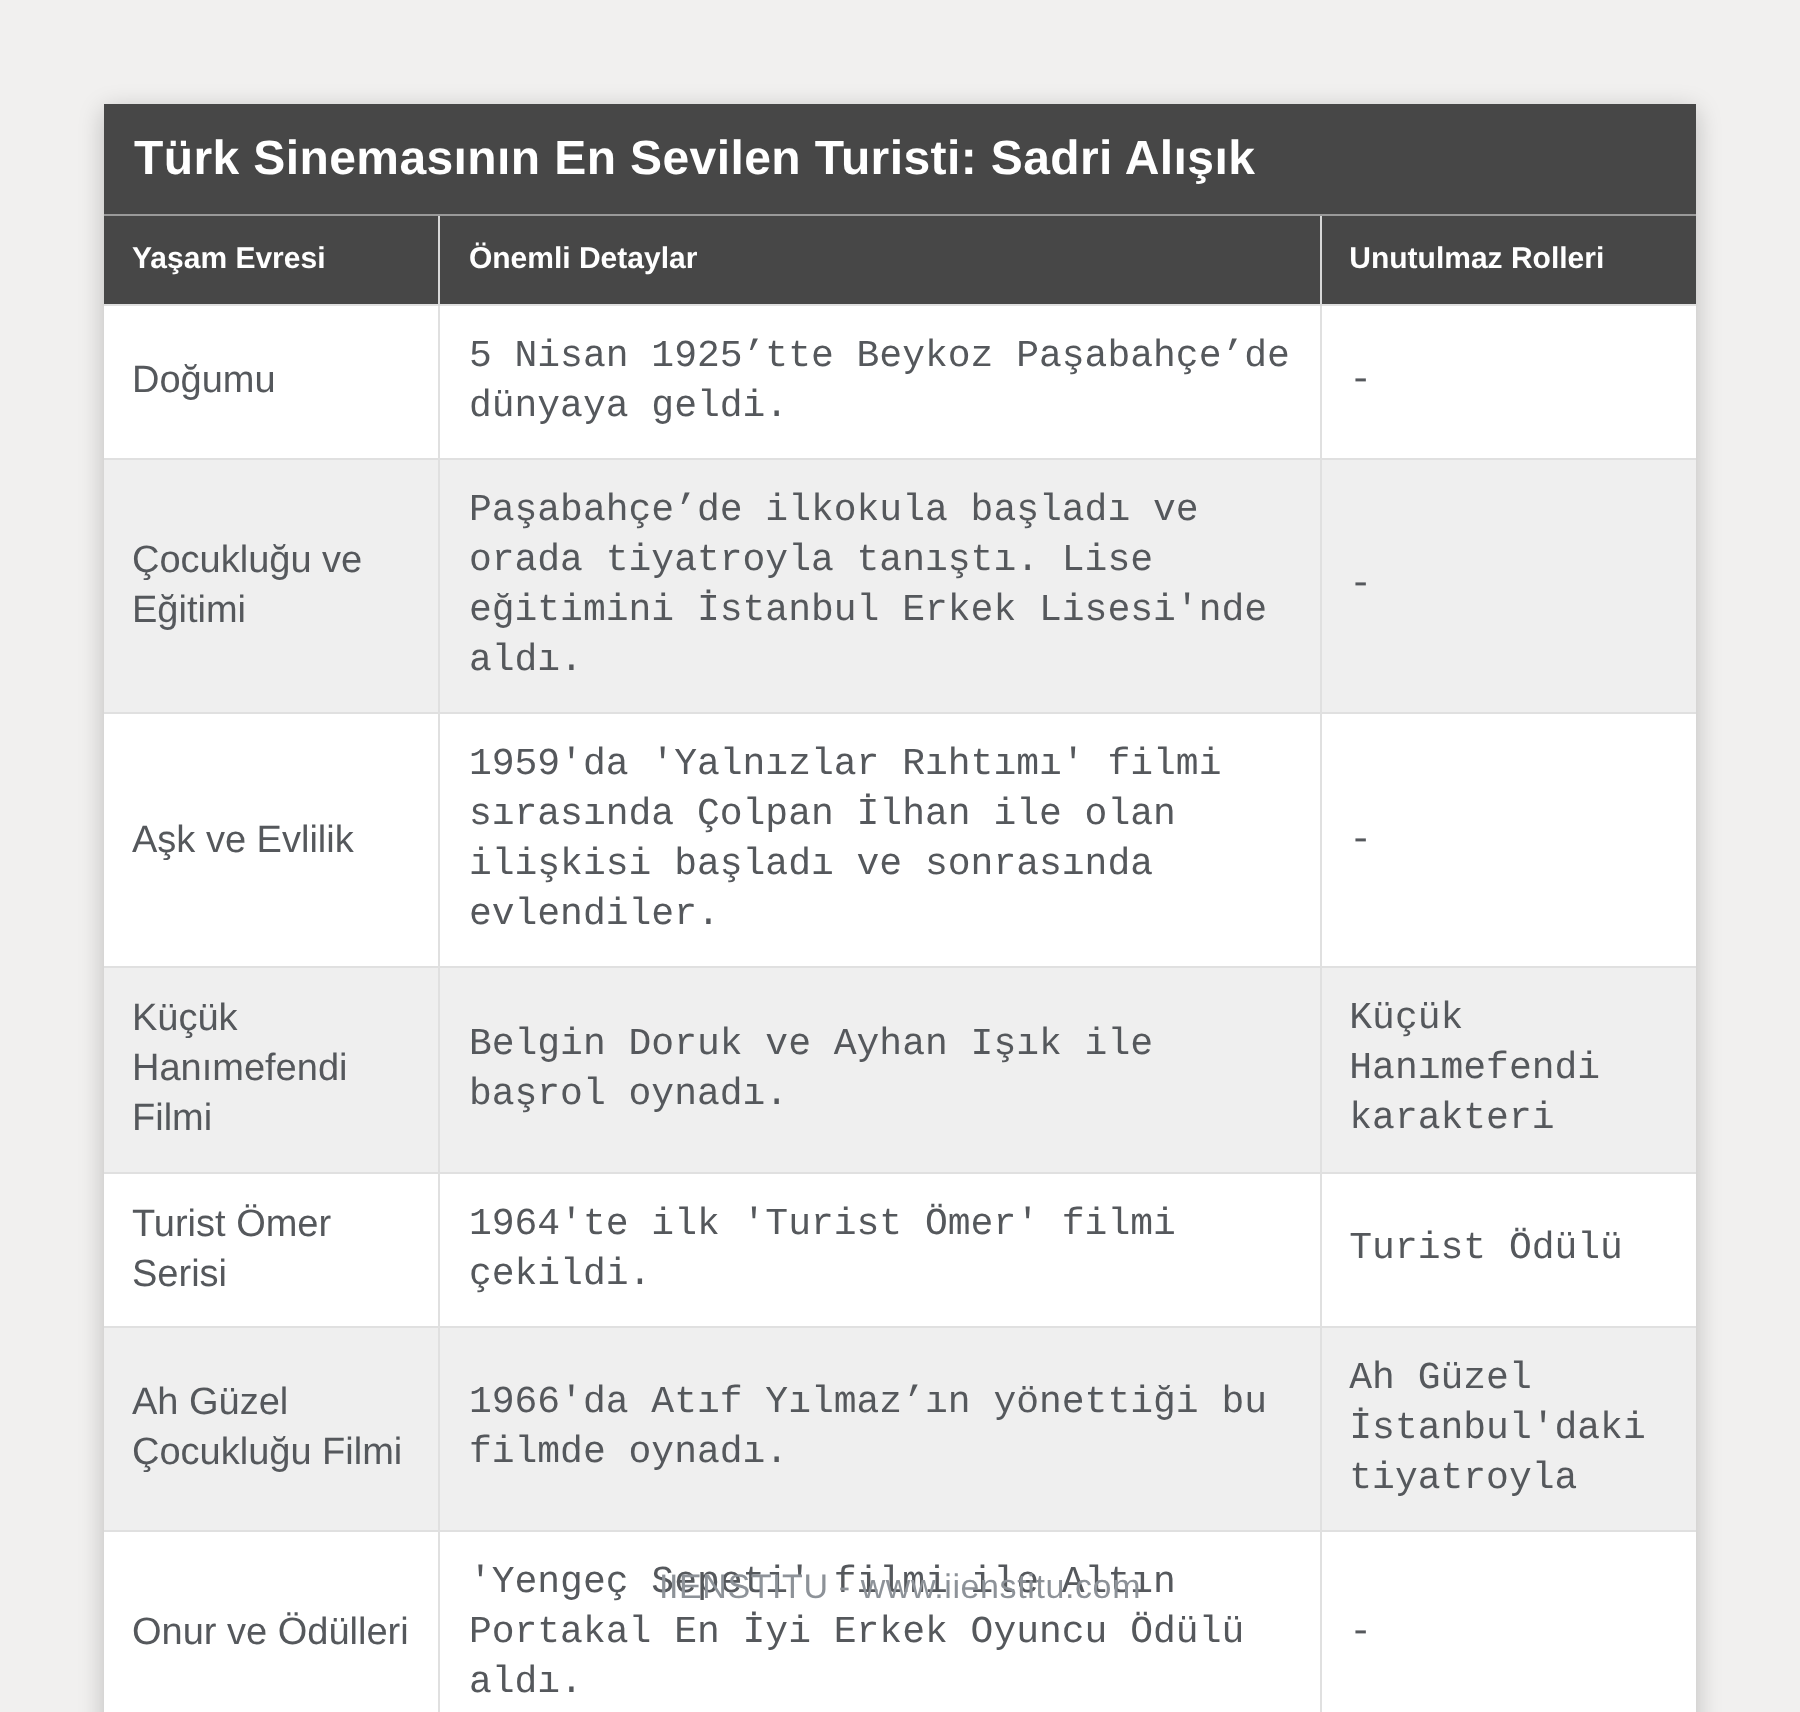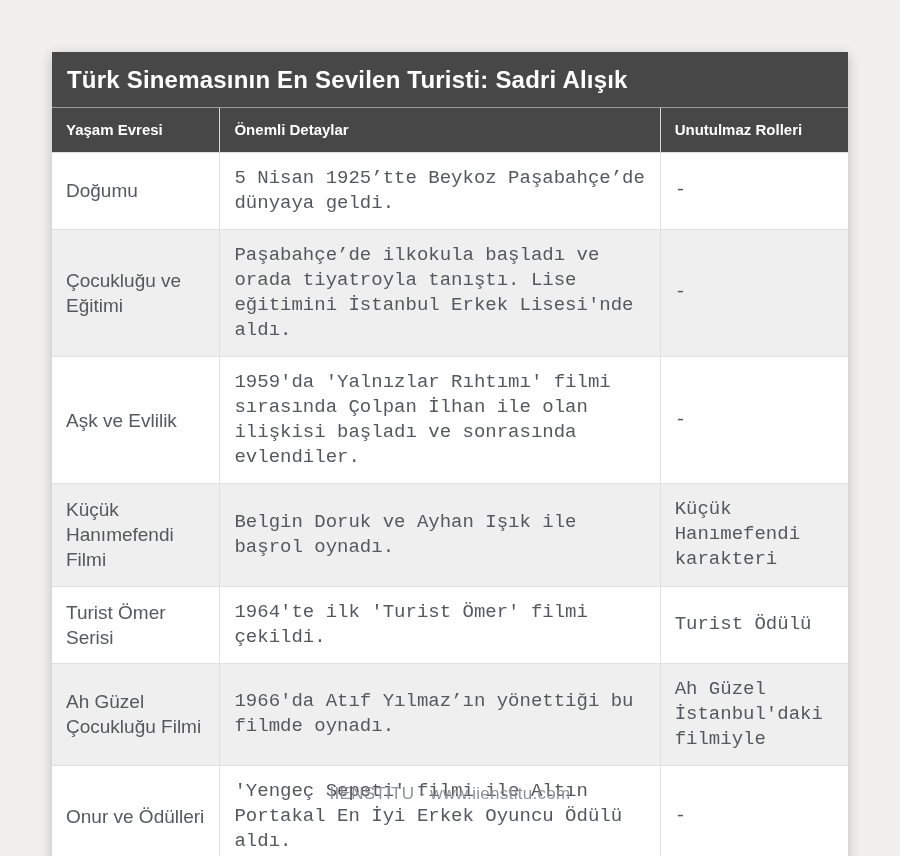--- a/index.html
+++ b/index.html
@@ -126,21 +126,21 @@
         <tr>
           <td>Turist Ömer Serisi</td>
           <td>1964'te ilk 'Turist Ömer' filmi çekildi.</td>
           <td>Turist Ödülü</td>
         </tr>
 
 
         <tr>
           <td>Ah Güzel Çocukluğu Filmi</td>
           <td>1966'da Atıf Yılmaz’ın yönettiği bu filmde oynadı.</td>
-          <td>Ah Güzel İstanbul'daki filmiyle</td>
+          <td>Ah Güzel İstanbul'daki tiyatroyla</td>
         </tr>
 
 
         <tr>
           <td>Onur ve Ödülleri</td>
           <td>'Yengeç Sepeti' filmi ile Altın Portakal En İyi Erkek Oyuncu Ödülü aldı.</td>
           <td>-</td>
         </tr>
       </tbody>
   </table>

